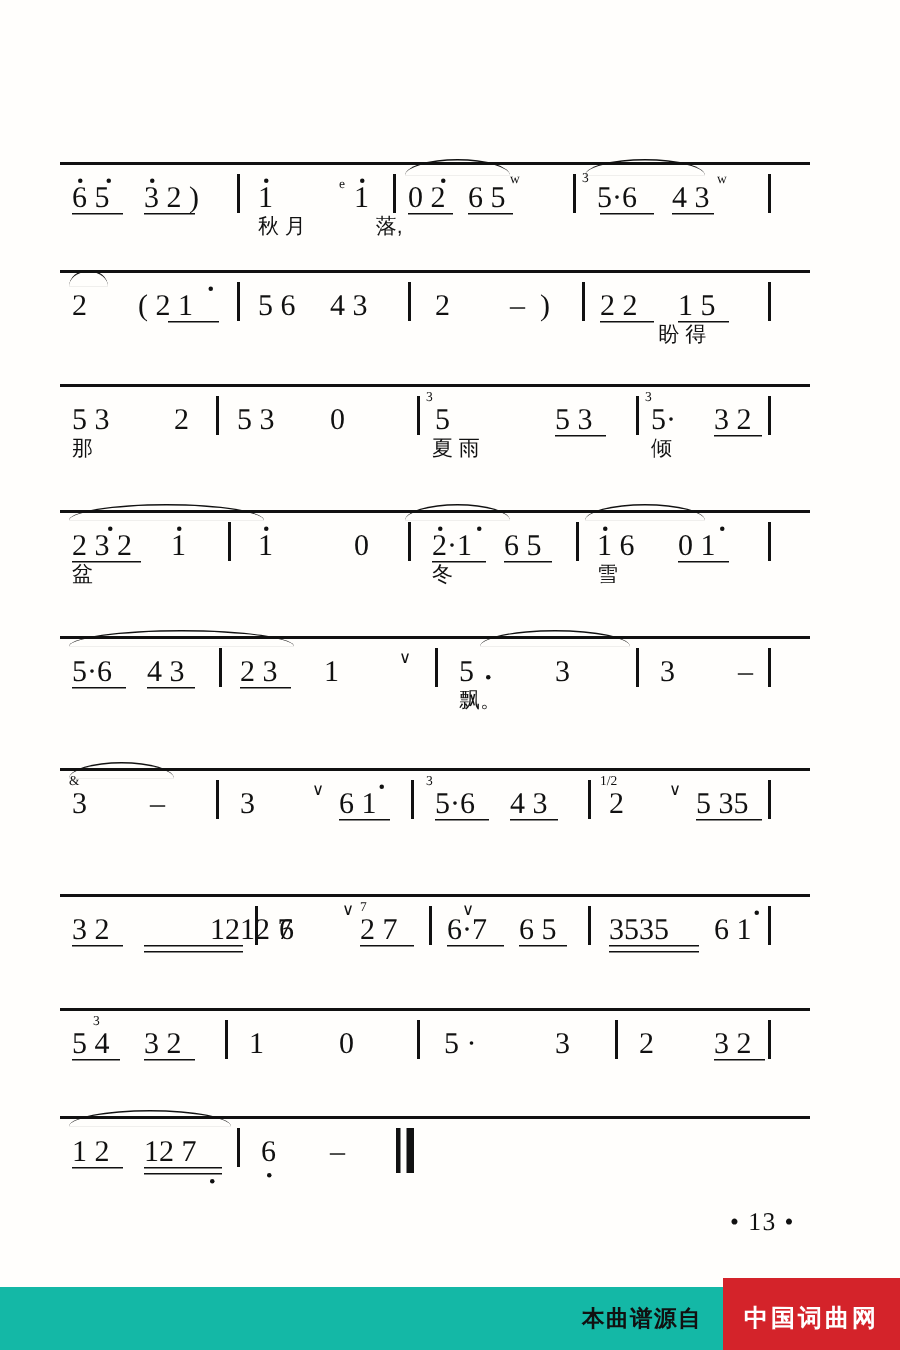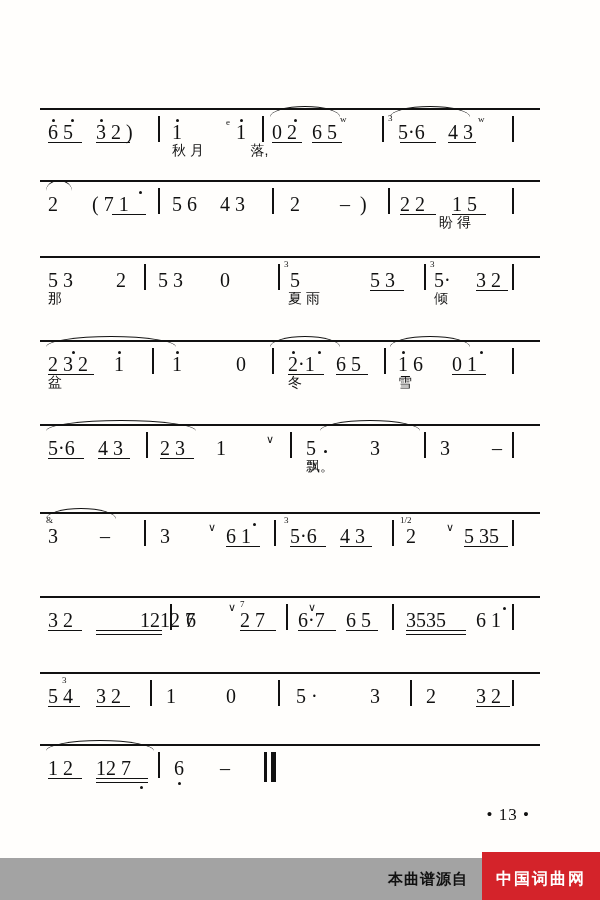--- a/index.html
+++ b/index.html
@@ -98,21 +98,21 @@
     letter-spacing: 1px;
   }
 
   
   .footer {
     position: absolute;
     left: 0;
     bottom: 0;
     width: 600px;
     height: 42px;
-    background: #a3a3a3;
+    background: #14b8a6;
   }
   .footer-inner {
     position: absolute;
     right: 0;
     bottom: 0;
     height: 42px;
     display: flex;
     align-items: center;
   }
   .footer-label {
@@ -187,21 +187,21 @@
       </div>
       <span class="lyr" style="left:132px; top:32px;">秋 月            落,</span>
     </div>
   </div>
 
   <div class="system" style="top:180px;">
     <div class="line-row">
       <div class="notes">
         <div class="slur" style="left:6px; top:-4px; width:26px;"></div>
         <span class="n" style="left:8px; top:10px;">2</span>
-        <span class="n" style="left:52px; top:10px;">( 7 1</span>
+        <span class="n" style="left:52px; top:10px;">( 2 1</span>
         <div class="under" style="left:72px; top:30px; width:34px;"></div>
         <div class="dotmark" style="left:99px; top:7px;"></div>
 
         <div class="bar" style="left:118px;"></div>
 
         <span class="n" style="left:132px; top:10px;">5 6</span>
         <span class="n" style="left:180px; top:10px;">4 3</span>
 
         <div class="bar" style="left:232px;"></div>
 

